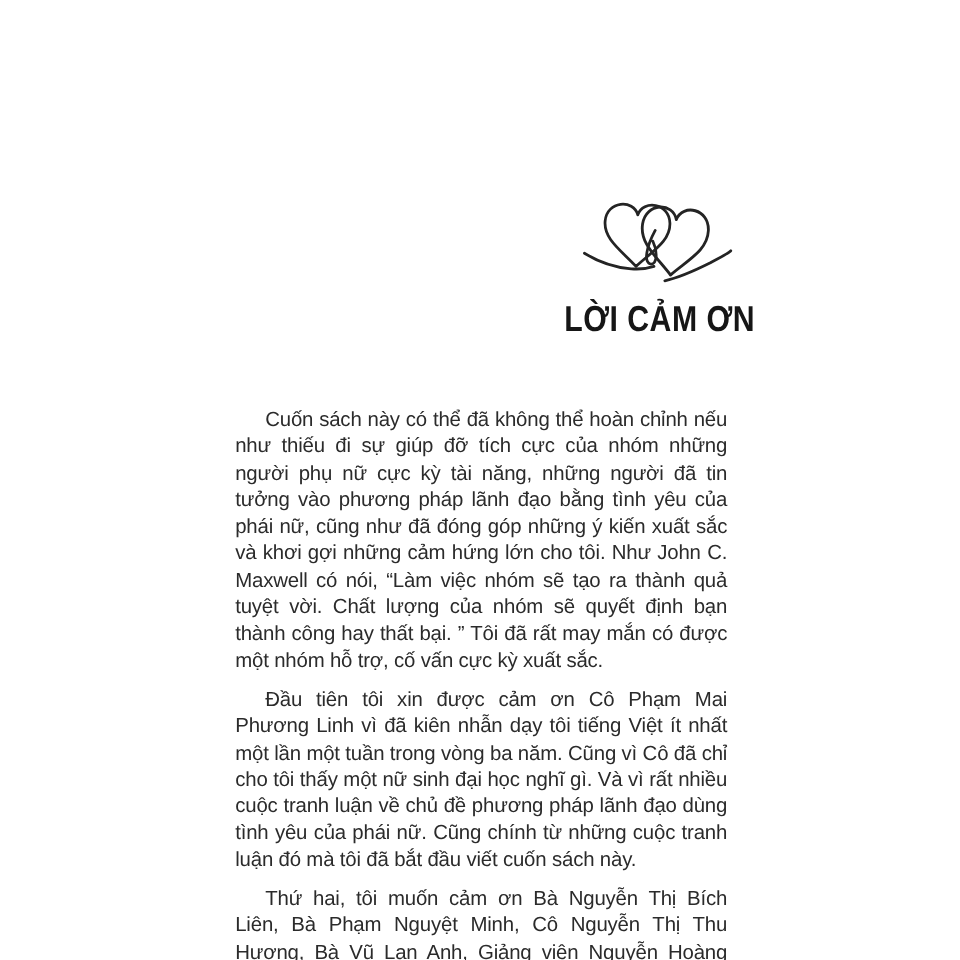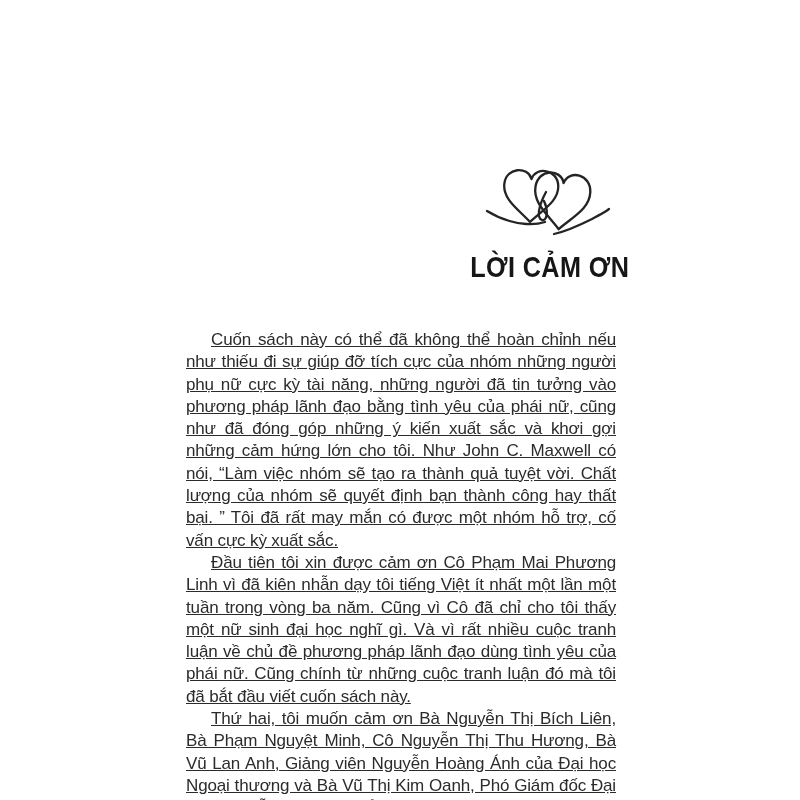--- a/index.html
+++ b/index.html
@@ -49,24 +49,23 @@
     left: 186px;
     top: 329px;
     width: 430px;
     color: #2b2b2b;
     font-size: 17px;
     line-height: 22.3px;
     letter-spacing: -0.15px;
     text-align: justify;
   }
   .body-text p {
-    margin: 0;
+    margin: 10px;
     padding: 0;
     text-indent: 25px;
-    text-decoration: underline;
   }
 </style>
 </head>
 <body>
 
 <div class="page">
 
   <div class="illustration">
     <svg viewBox="0 0 140 95" xmlns="http://www.w3.org/2000/svg" fill="none" stroke="#242424" stroke-width="2.3" stroke-linecap="round" stroke-linejoin="round">
 

